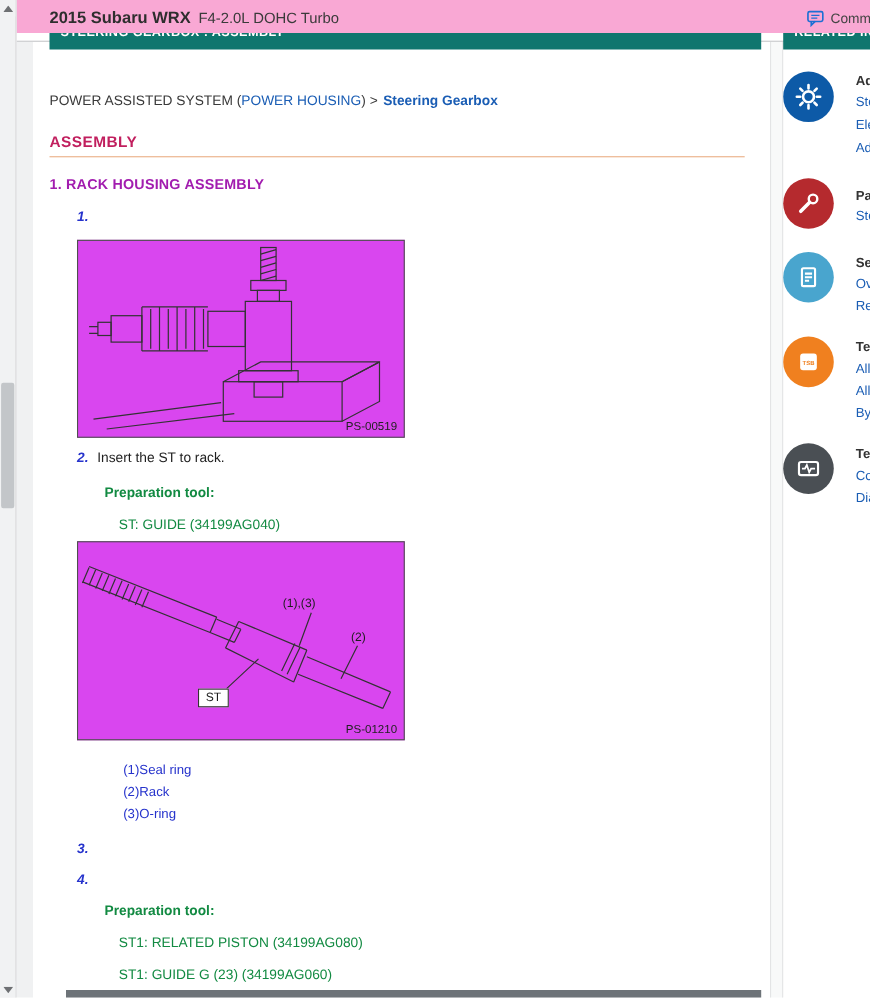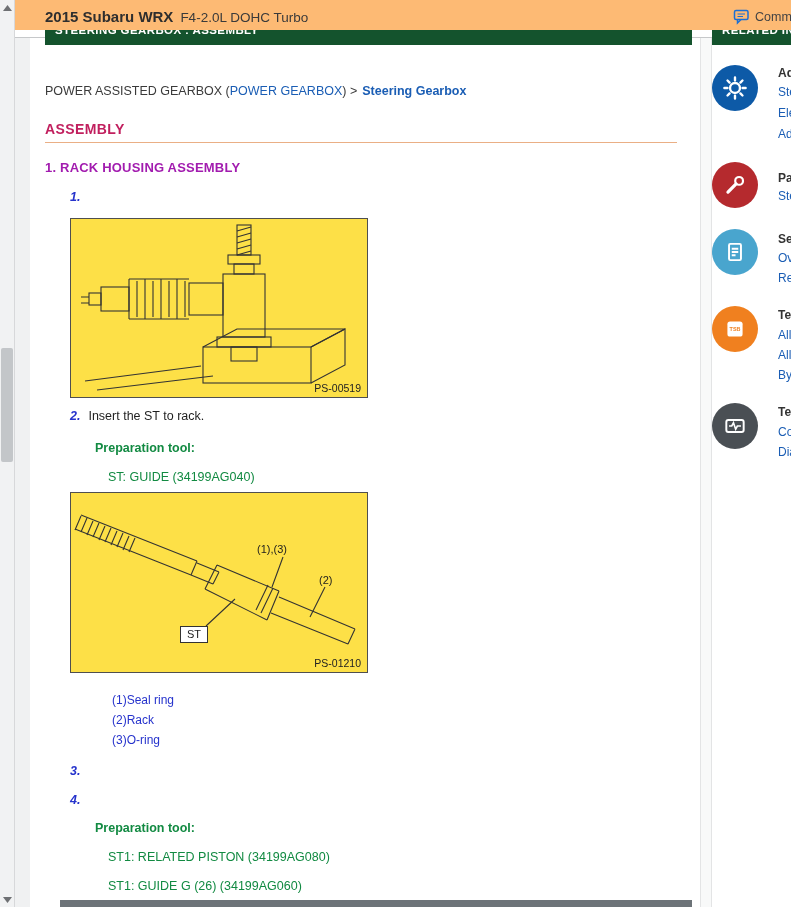--- a/index.html
+++ b/index.html
@@ -19,30 +19,30 @@
   .sb-thumb{position:absolute;left:1px;top:348px;width:12px;height:114px;
     background:#c3c6c9;border-radius:2px;cursor:pointer}
 
   
   #left-gutter{left:15px;top:38px;width:15px;height:869px;background:#f0f1f2;z-index:1}
   #content-scrollbar{left:700px;top:38px;width:12px;height:869px;background:#f8f9f9;
     border-left:1px solid #e3e4e5;border-right:1px solid #e3e4e5;box-sizing:border-box;z-index:1}
   #header-divider{left:15px;top:37px;width:776px;height:1px;background:#c6c8ca;z-index:2}
 
   
-  #top-header{left:15px;top:0;width:776px;height:30px;background:#fdba74;z-index:10}
+  #top-header{left:15px;top:0;width:776px;height:30px;background:#f9a8d4;z-index:10}
   #title-row{position:absolute;left:30px;top:8px;white-space:nowrap}
   .title-bold{font-size:15px;font-weight:bold;color:#2e2e2e}
   .title-rest{font-size:13.5px;color:#3a3a3a;margin-left:7px}
   #comments-btn{position:absolute;left:718px;top:8px;display:flex;align-items:center;
     gap:5px;cursor:pointer;white-space:nowrap}
   #comments-btn span{font-size:12.5px;color:#444}
 
   
-  .section-bar{position:absolute;height:15px;background:#14532d;overflow:hidden;z-index:5;cursor:pointer}
+  .section-bar{position:absolute;height:15px;background:#0f766e;overflow:hidden;z-index:5;cursor:pointer}
   #content-bar{left:45px;top:30px;width:647px}
   #sidebar-bar{left:712px;top:30px;width:79px}
   .cut-text{display:block;margin-top:-6px;padding-left:10px;font-size:11.5px;font-weight:bold;
     letter-spacing:.4px;color:#fff;white-space:nowrap}
   #bottom-section-bar{left:60px;top:900px;width:632px;height:7px;background:#6d7378;z-index:5;cursor:pointer}
 
   
   #breadcrumb{left:45px;top:84px;font-size:12.5px;color:#3a3a3a;white-space:nowrap}
   .bc-link{color:#1a5db4;text-decoration:none}
   .bc-bold{font-weight:bold}
@@ -56,21 +56,21 @@
   
   .step{position:absolute;left:70px;display:flex;gap:8px;font-size:12.5px;color:#1f1f1f;width:615px}
   .step-num{color:#2633cc;font-weight:bold;font-style:italic;flex:none}
 
   
   .prep-label{position:absolute;left:95px;font-size:12.5px;font-weight:bold;color:#128a42}
   .prep-tool{position:absolute;left:108px;font-size:12.5px;color:#128a42}
 
   
   .figure{position:absolute;left:70px;width:298px;border:1px solid #4f4f4f;
-    background:#fde047;box-sizing:border-box}
+    background:#d946ef;box-sizing:border-box}
   .fig-code{position:absolute;right:6px;bottom:3px;font-size:10.5px;color:#222}
   .fig-label{position:absolute;font-size:11px;color:#1d1d1d;white-space:nowrap}
   .fig-st{position:absolute;border:1px solid #333;background:#fff;font-size:11px;
     color:#1d1d1d;padding:1px 6px;line-height:13px}
 
   
   #legend{left:112px;top:690px;font-size:12px;color:#2633cc;line-height:20px}
 
   
   .side-icon{position:absolute;left:712px;width:46px;height:46px;border-radius:50%;
@@ -118,21 +118,21 @@
 </div>
 
 <div class="section-bar" id="content-bar">
   <span class="cut-text">STEERING GEARBOX : ASSEMBLY</span>
 </div>
 <div class="section-bar" id="sidebar-bar">
   <span class="cut-text">RELATED INFORMATION</span>
 </div>
 
 <div class="abs" id="breadcrumb">
-  <span>POWER ASSISTED GEARBOX (</span><a class="bc-link">POWER GEARBOX</a><span class="bc-sep">) &gt;</span><a class="bc-link bc-bold">Steering Gearbox</a>
+  <span>POWER ASSISTED SYSTEM (</span><a class="bc-link">POWER HOUSING</a><span class="bc-sep">) &gt;</span><a class="bc-link bc-bold">Steering Gearbox</a>
 </div>
 
 <div class="abs" id="page-heading">ASSEMBLY</div>
 <div class="abs" id="heading-rule"></div>
 <div class="abs" id="sub-heading">1. RACK HOUSING ASSEMBLY</div>
 
 <div class="step" style="top:190px">
   <span class="step-num">1.</span>
 </div>
 
@@ -196,21 +196,21 @@
 
 <div class="step" style="top:764px">
   <span class="step-num">3.</span>
 </div>
 <div class="step" style="top:793px">
   <span class="step-num">4.</span>
 </div>
 
 <div class="prep-label" style="top:821px">Preparation tool:</div>
 <div class="prep-tool" style="top:850px">ST1: RELATED PISTON (34199AG080)</div>
-<div class="prep-tool" style="top:879px">ST1: GUIDE G (26) (34199AG060)</div>
+<div class="prep-tool" style="top:879px">ST1: GUIDE G (23) (34199AG060)</div>
 
 <div class="abs" id="bottom-section-bar"></div>
 
 <div class="side-icon" style="top:65px;background:#0d5aa7">
   <svg width="26" height="26" viewBox="0 0 24 24">
     <g stroke="#fff" stroke-width="2.2" fill="none" stroke-linecap="round">
       <circle cx="12" cy="12" r="4.6"></circle>
       <path d="M12,2.2 V5 M12,19 V21.8 M2.2,12 H5 M19,12 H21.8 M5.1,5.1 L7,7 M17,17 L18.9,18.9 M18.9,5.1 L17,7 M7,17 L5.1,18.9"></path>
     </g>
   </svg>

